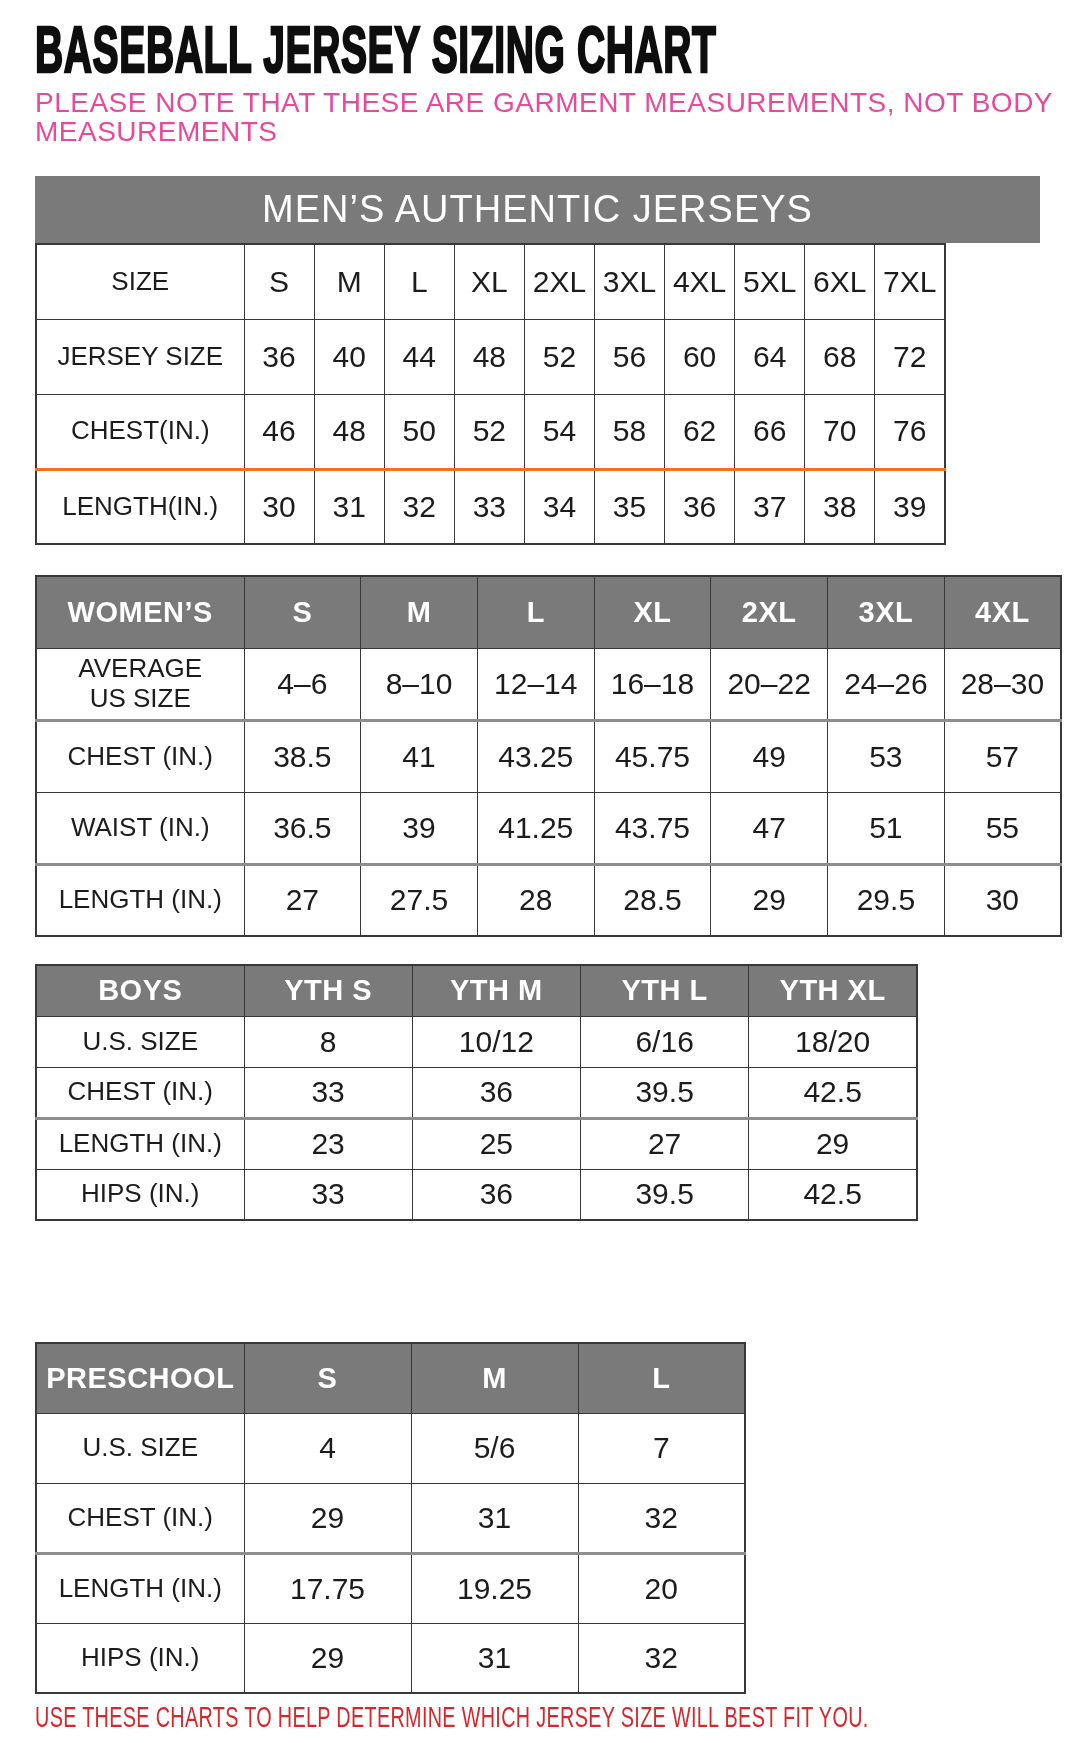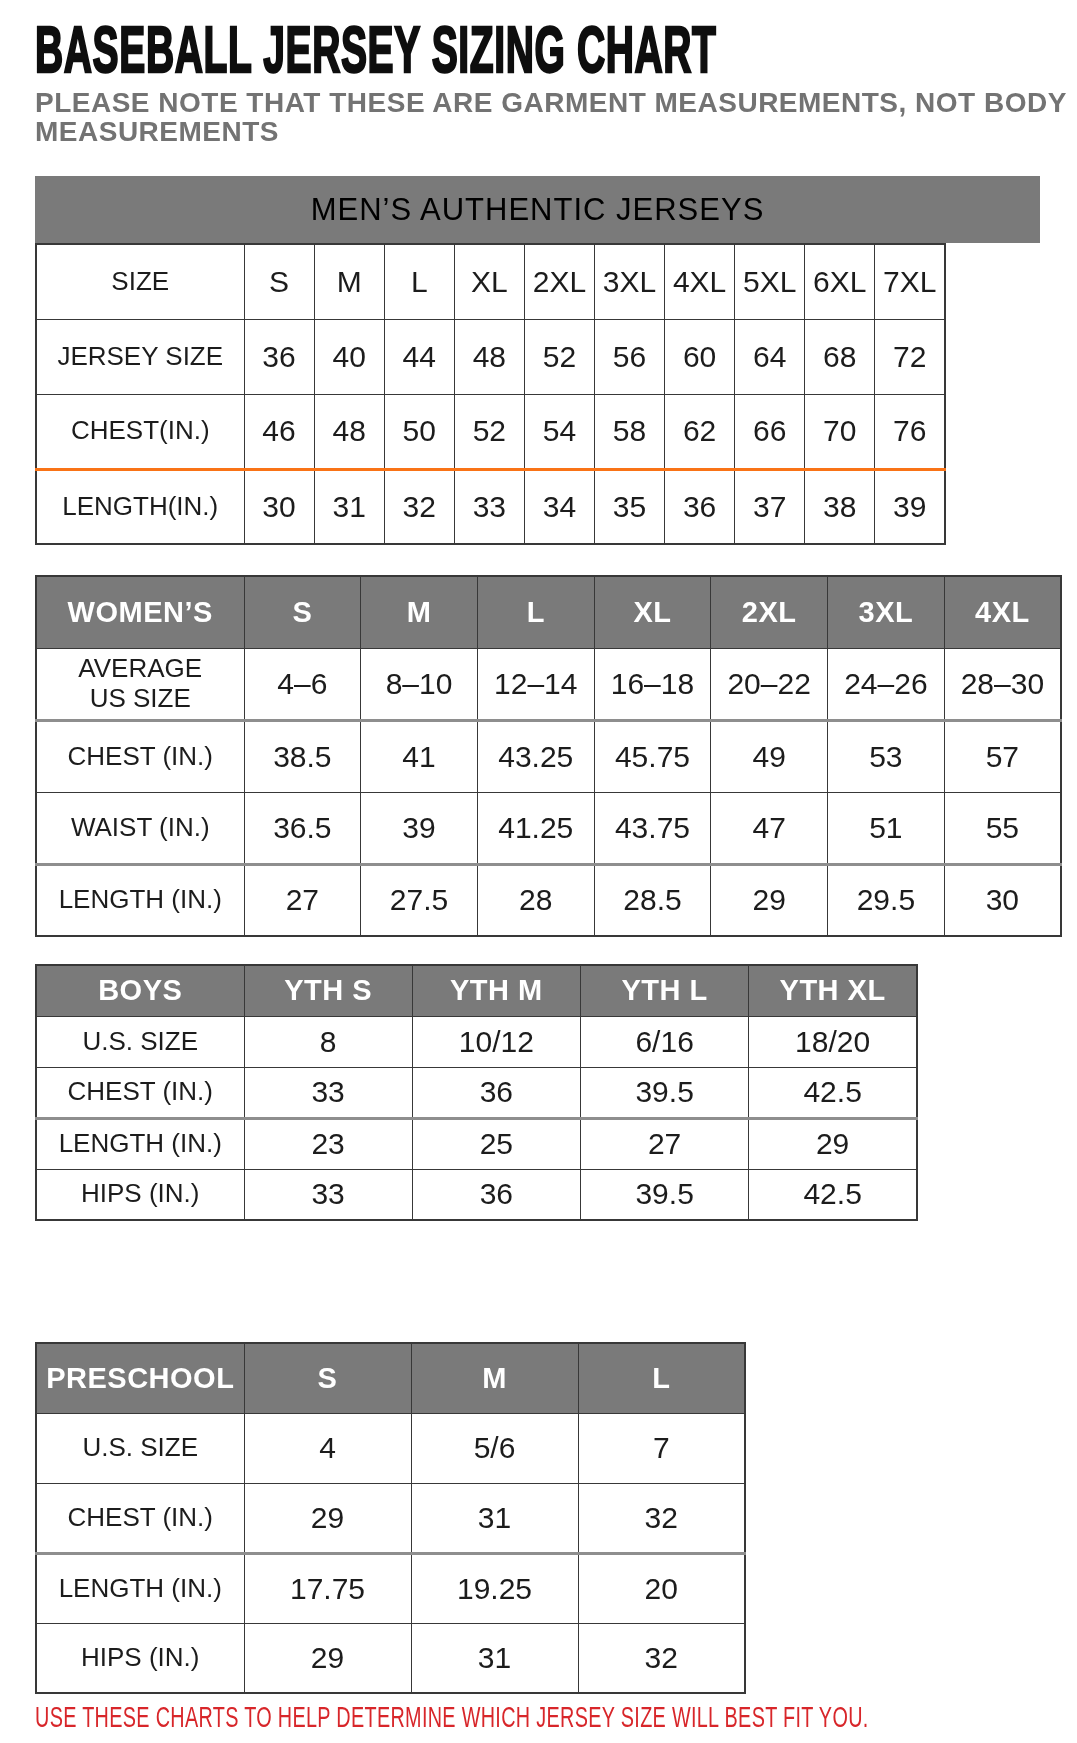--- a/index.html
+++ b/index.html
@@ -11,28 +11,28 @@
 
   
   .title{
     position:absolute;left:35px;top:18px;margin:0;
     font-size:64px;line-height:1;font-weight:700;color:#0e0e0e;
     white-space:nowrap;transform:scaleX(0.61);transform-origin:left top;
     -webkit-text-stroke:2.4px #0e0e0e;letter-spacing:1px;
   }
 
   
-  .note{position:absolute;left:35px;top:88px;color:#737373;
-    font-size:28px;line-height:29px;font-weight:700;letter-spacing:0.5px;}
+  .note{position:absolute;left:35px;top:88px;color:#ec4899;
+    font-size:28px;line-height:29px;font-weight:400;letter-spacing:0.5px;}
 
   
   .banner{
     position:absolute;left:35px;top:176px;width:1005px;height:67px;
-    background:#7a7a7a;color:#000000;display:flex;align-items:center;justify-content:center;
-    font-size:31px;letter-spacing:1px;
+    background:#7a7a7a;color:#ffffff;display:flex;align-items:center;justify-content:center;
+    font-size:38px;letter-spacing:1px;
   }
 
   
   table{border-collapse:collapse;table-layout:fixed;position:absolute;background:#fff;}
   table, th, td{border:1px solid #383838;}
   table{border-width:2px;}
   th, td{padding:0;text-align:center;vertical-align:middle;font-weight:400;}
   td{font-size:30px;}
   th.lbl{font-size:26px;white-space:pre-line;line-height:1.15;}
   th.ghd{background:#7a7a7a;color:#ffffff;font-size:29px;font-weight:700;letter-spacing:0.5px;}

